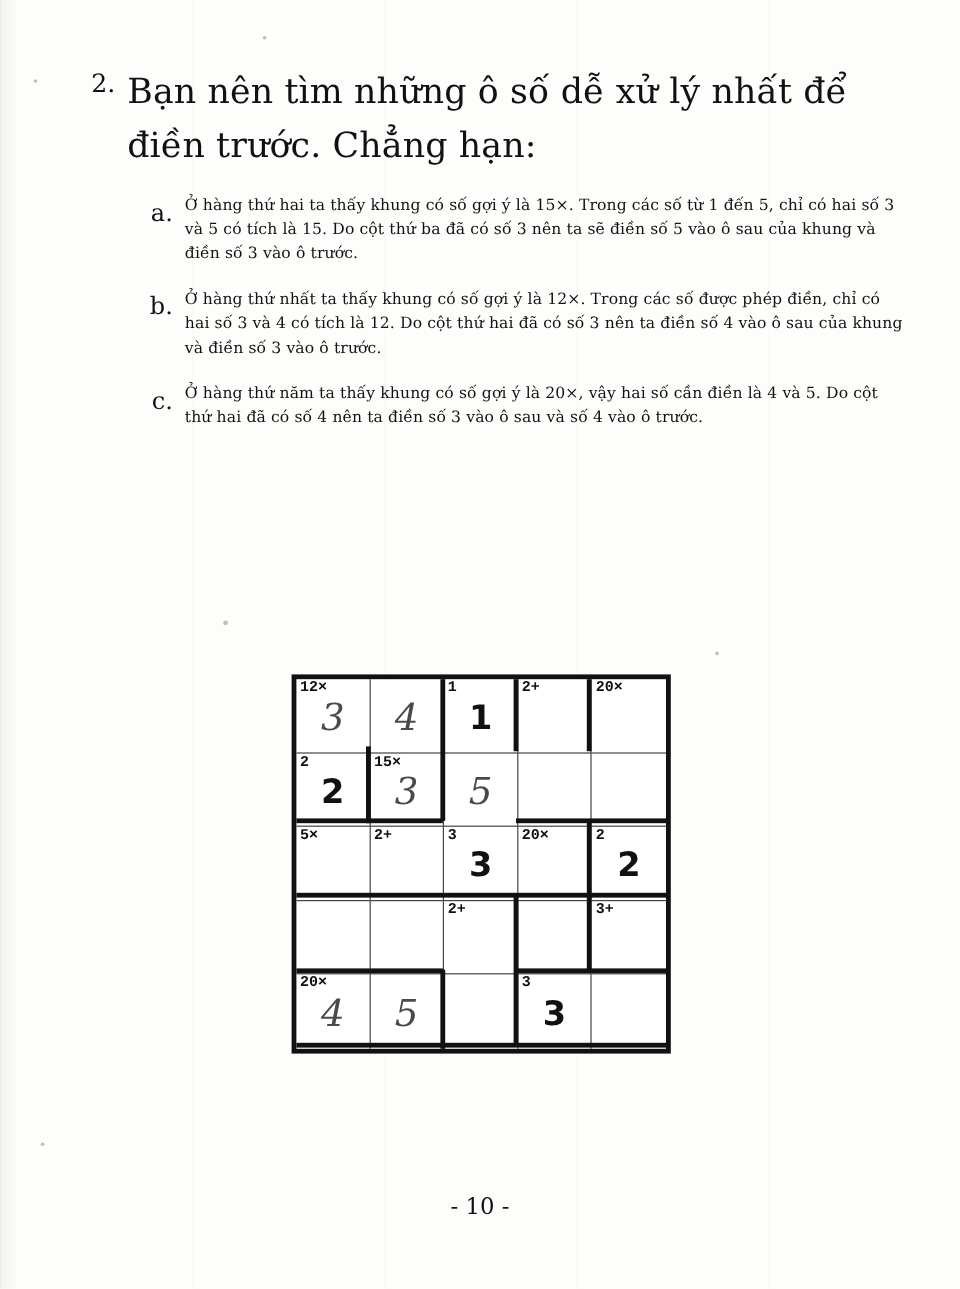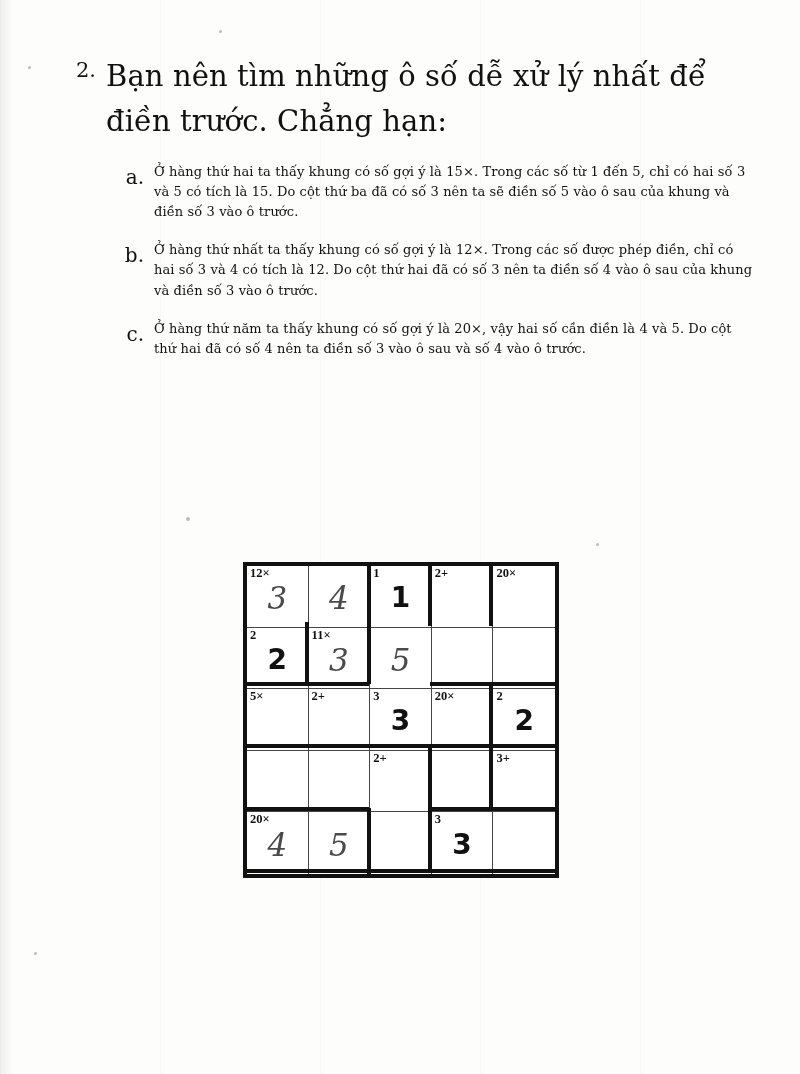--- a/index.html
+++ b/index.html
@@ -99,21 +99,21 @@
     box-sizing: border-box;
   }
   .cell:nth-child(5n) { border-right: none; }
   .cell:nth-child(n+21) { border-bottom: none; }
   .cage-label {
     position: absolute;
     top: 1px;
     left: 3px;
     font-size: 12.5px;
     font-weight: bold;
-    font-family: Liberation Serif, serif;
+    font-family: Liberation Mono, monospace;
     line-height: 1;
   }
   .val {
     position: absolute;
     left: 0; right: 0;
     top: 50%;
     transform: translateY(-42%);
     text-align: center;
     font-size: 30px;
     line-height: 1;
@@ -204,21 +204,21 @@
           <span class="cage-label">2+</span>
         </div>
         <div class="cell">
           <span class="cage-label">20×</span>
         </div>
         <div class="cell">
           <span class="cage-label">2</span>
           <span class="val print">2</span>
         </div>
         <div class="cell">
-          <span class="cage-label">11×</span>
+          <span class="cage-label">15×</span>
           <span class="val hand">3</span>
         </div>
         <div class="cell">
           <span class="val hand">5</span>
         </div>
         <div class="cell"></div>
         <div class="cell"></div>
         <div class="cell">
           <span class="cage-label">5×</span>
         </div>
@@ -270,13 +270,14 @@
     <div class="thick" style="left:124px;top:4px;   width:4px;  height:118px;"></div>
     <div class="thick" style="left:185px;top:4px;   width:4px;  height:60px;"></div>
     <div class="thick" style="left:246px;top:4px;   width:4px;  height:60px;"></div>
     <div class="thick" style="left:62px; top:60px;  width:4px;  height:64px;"></div>
     <div class="thick" style="left:246px;top:122px; width:4px;  height:64px;"></div>
     <div class="thick" style="left:185px;top:184px; width:4px;  height:124px;"></div>
     <div class="thick" style="left:246px;top:184px; width:4px;  height:62px;"></div>
     <div class="thick" style="left:124px;top:246px; width:4px;  height:66px;"></div>
   </div>
 
+  <div class="page-number">- 10 -</div>
 </div>
 
 </body></html>

